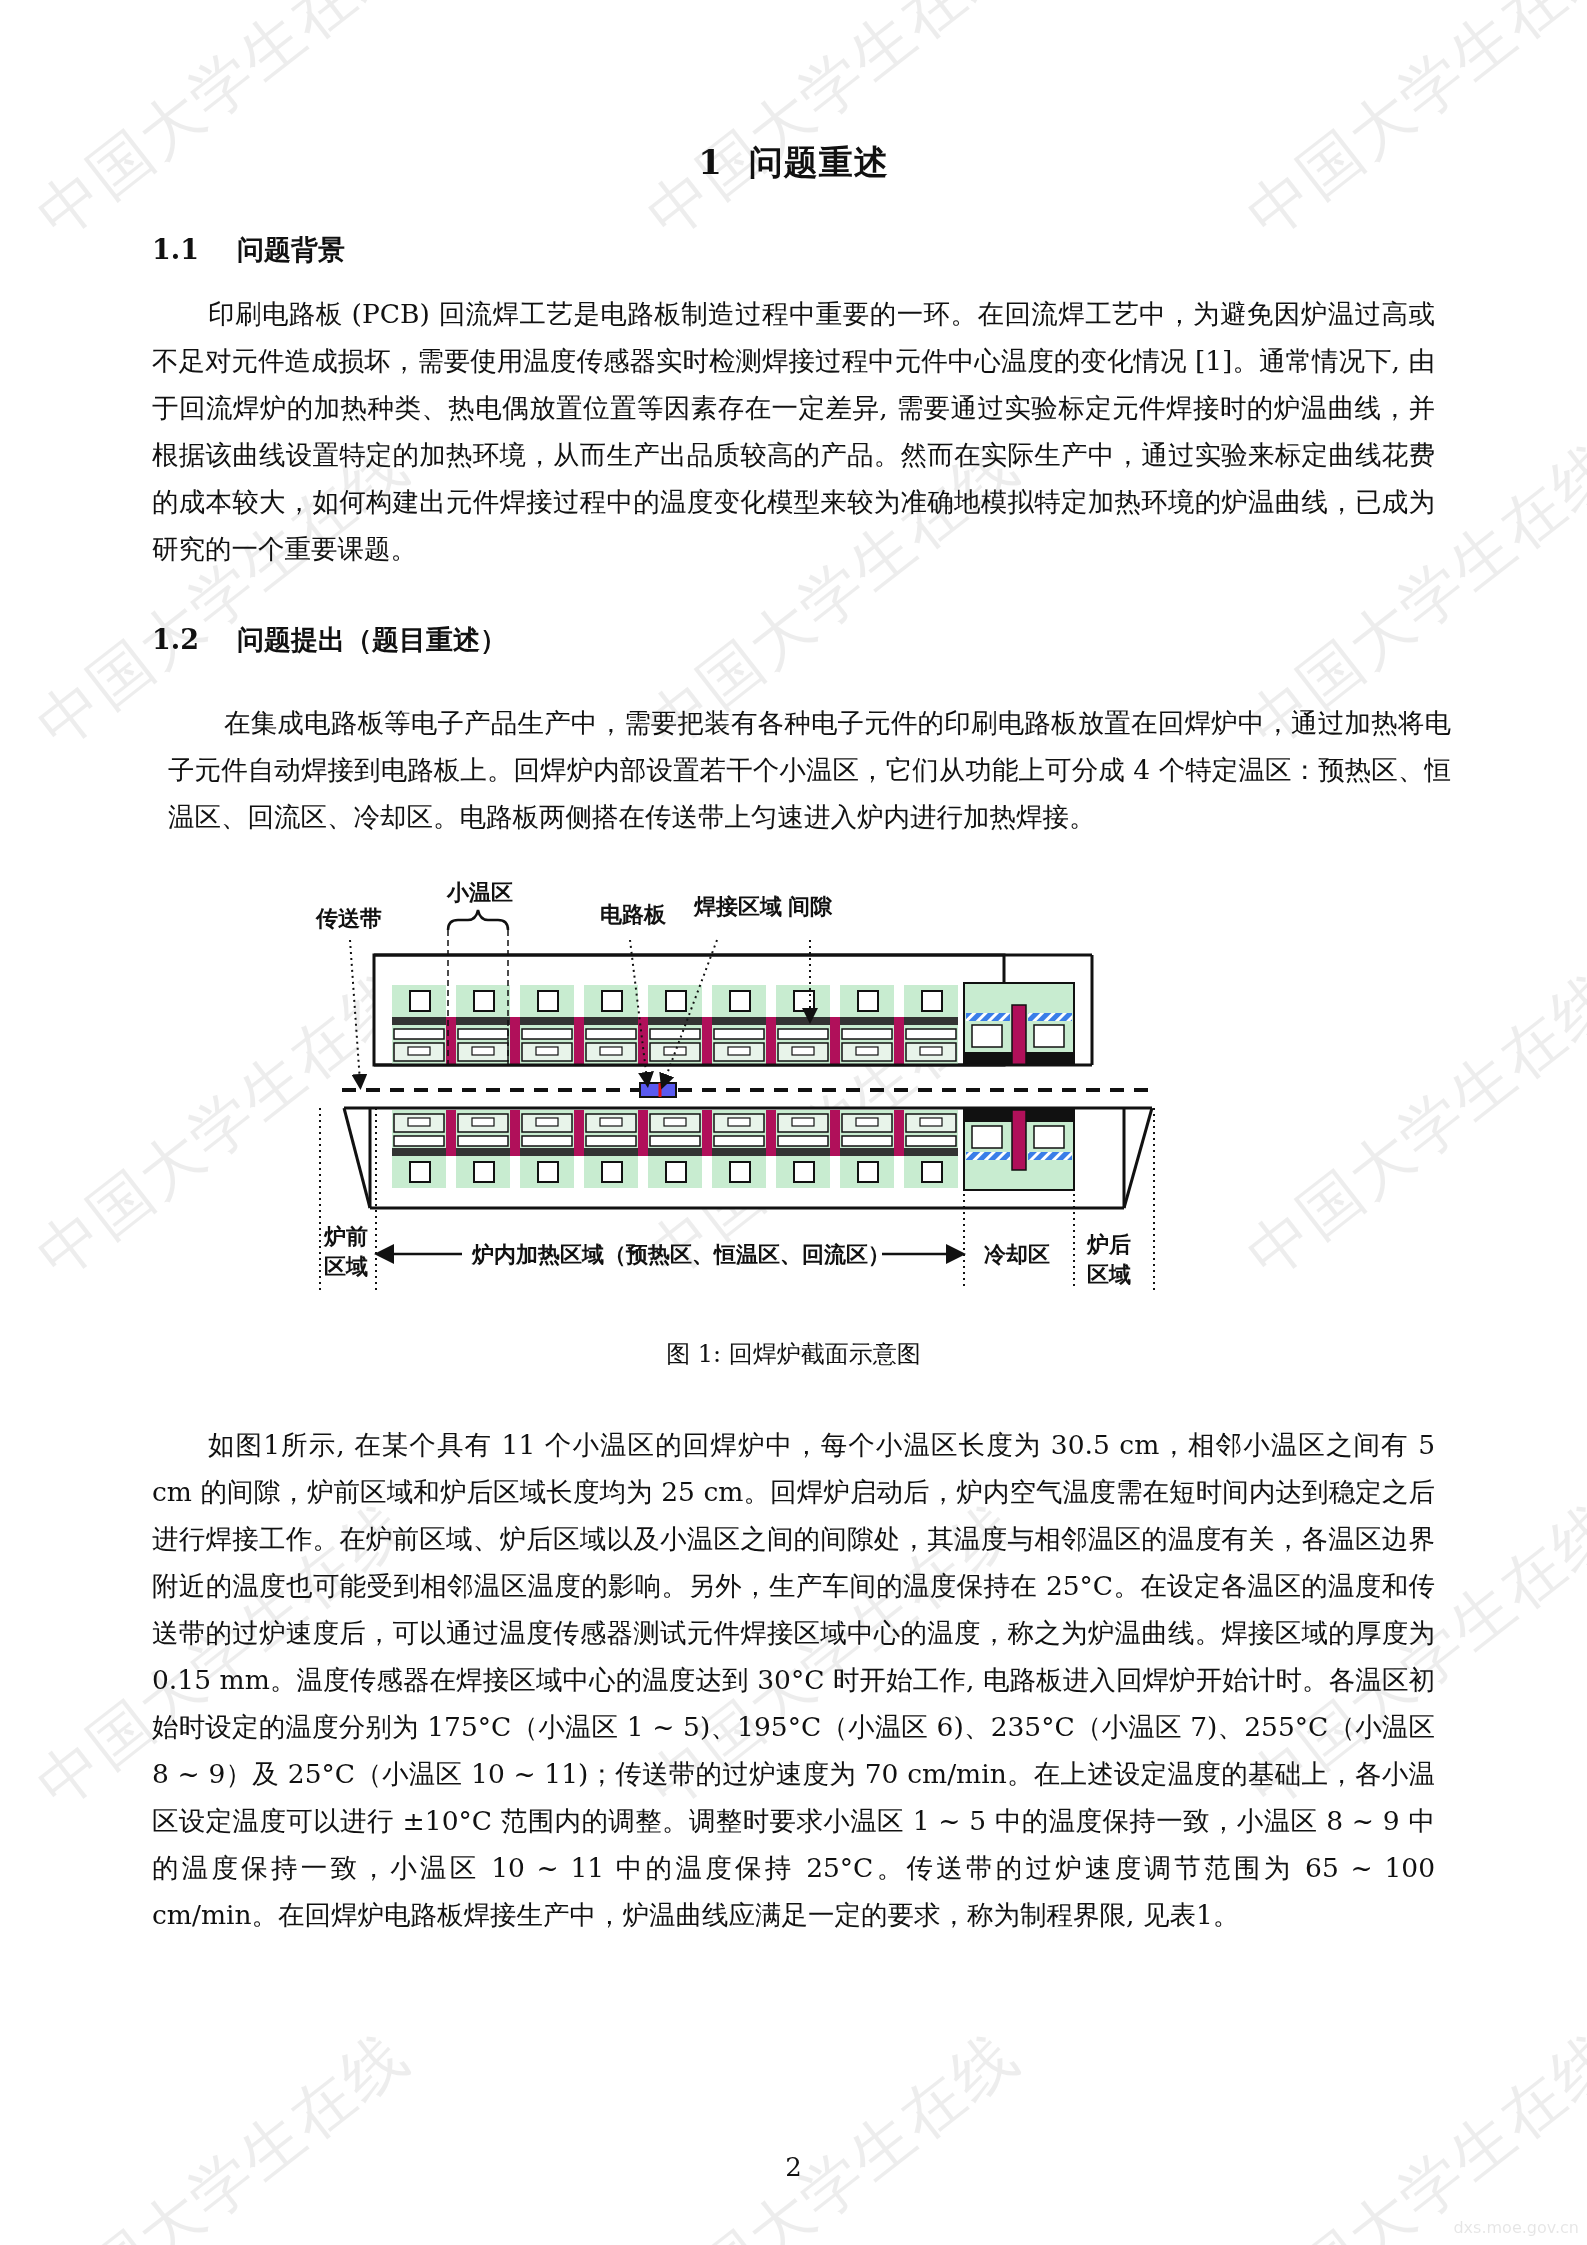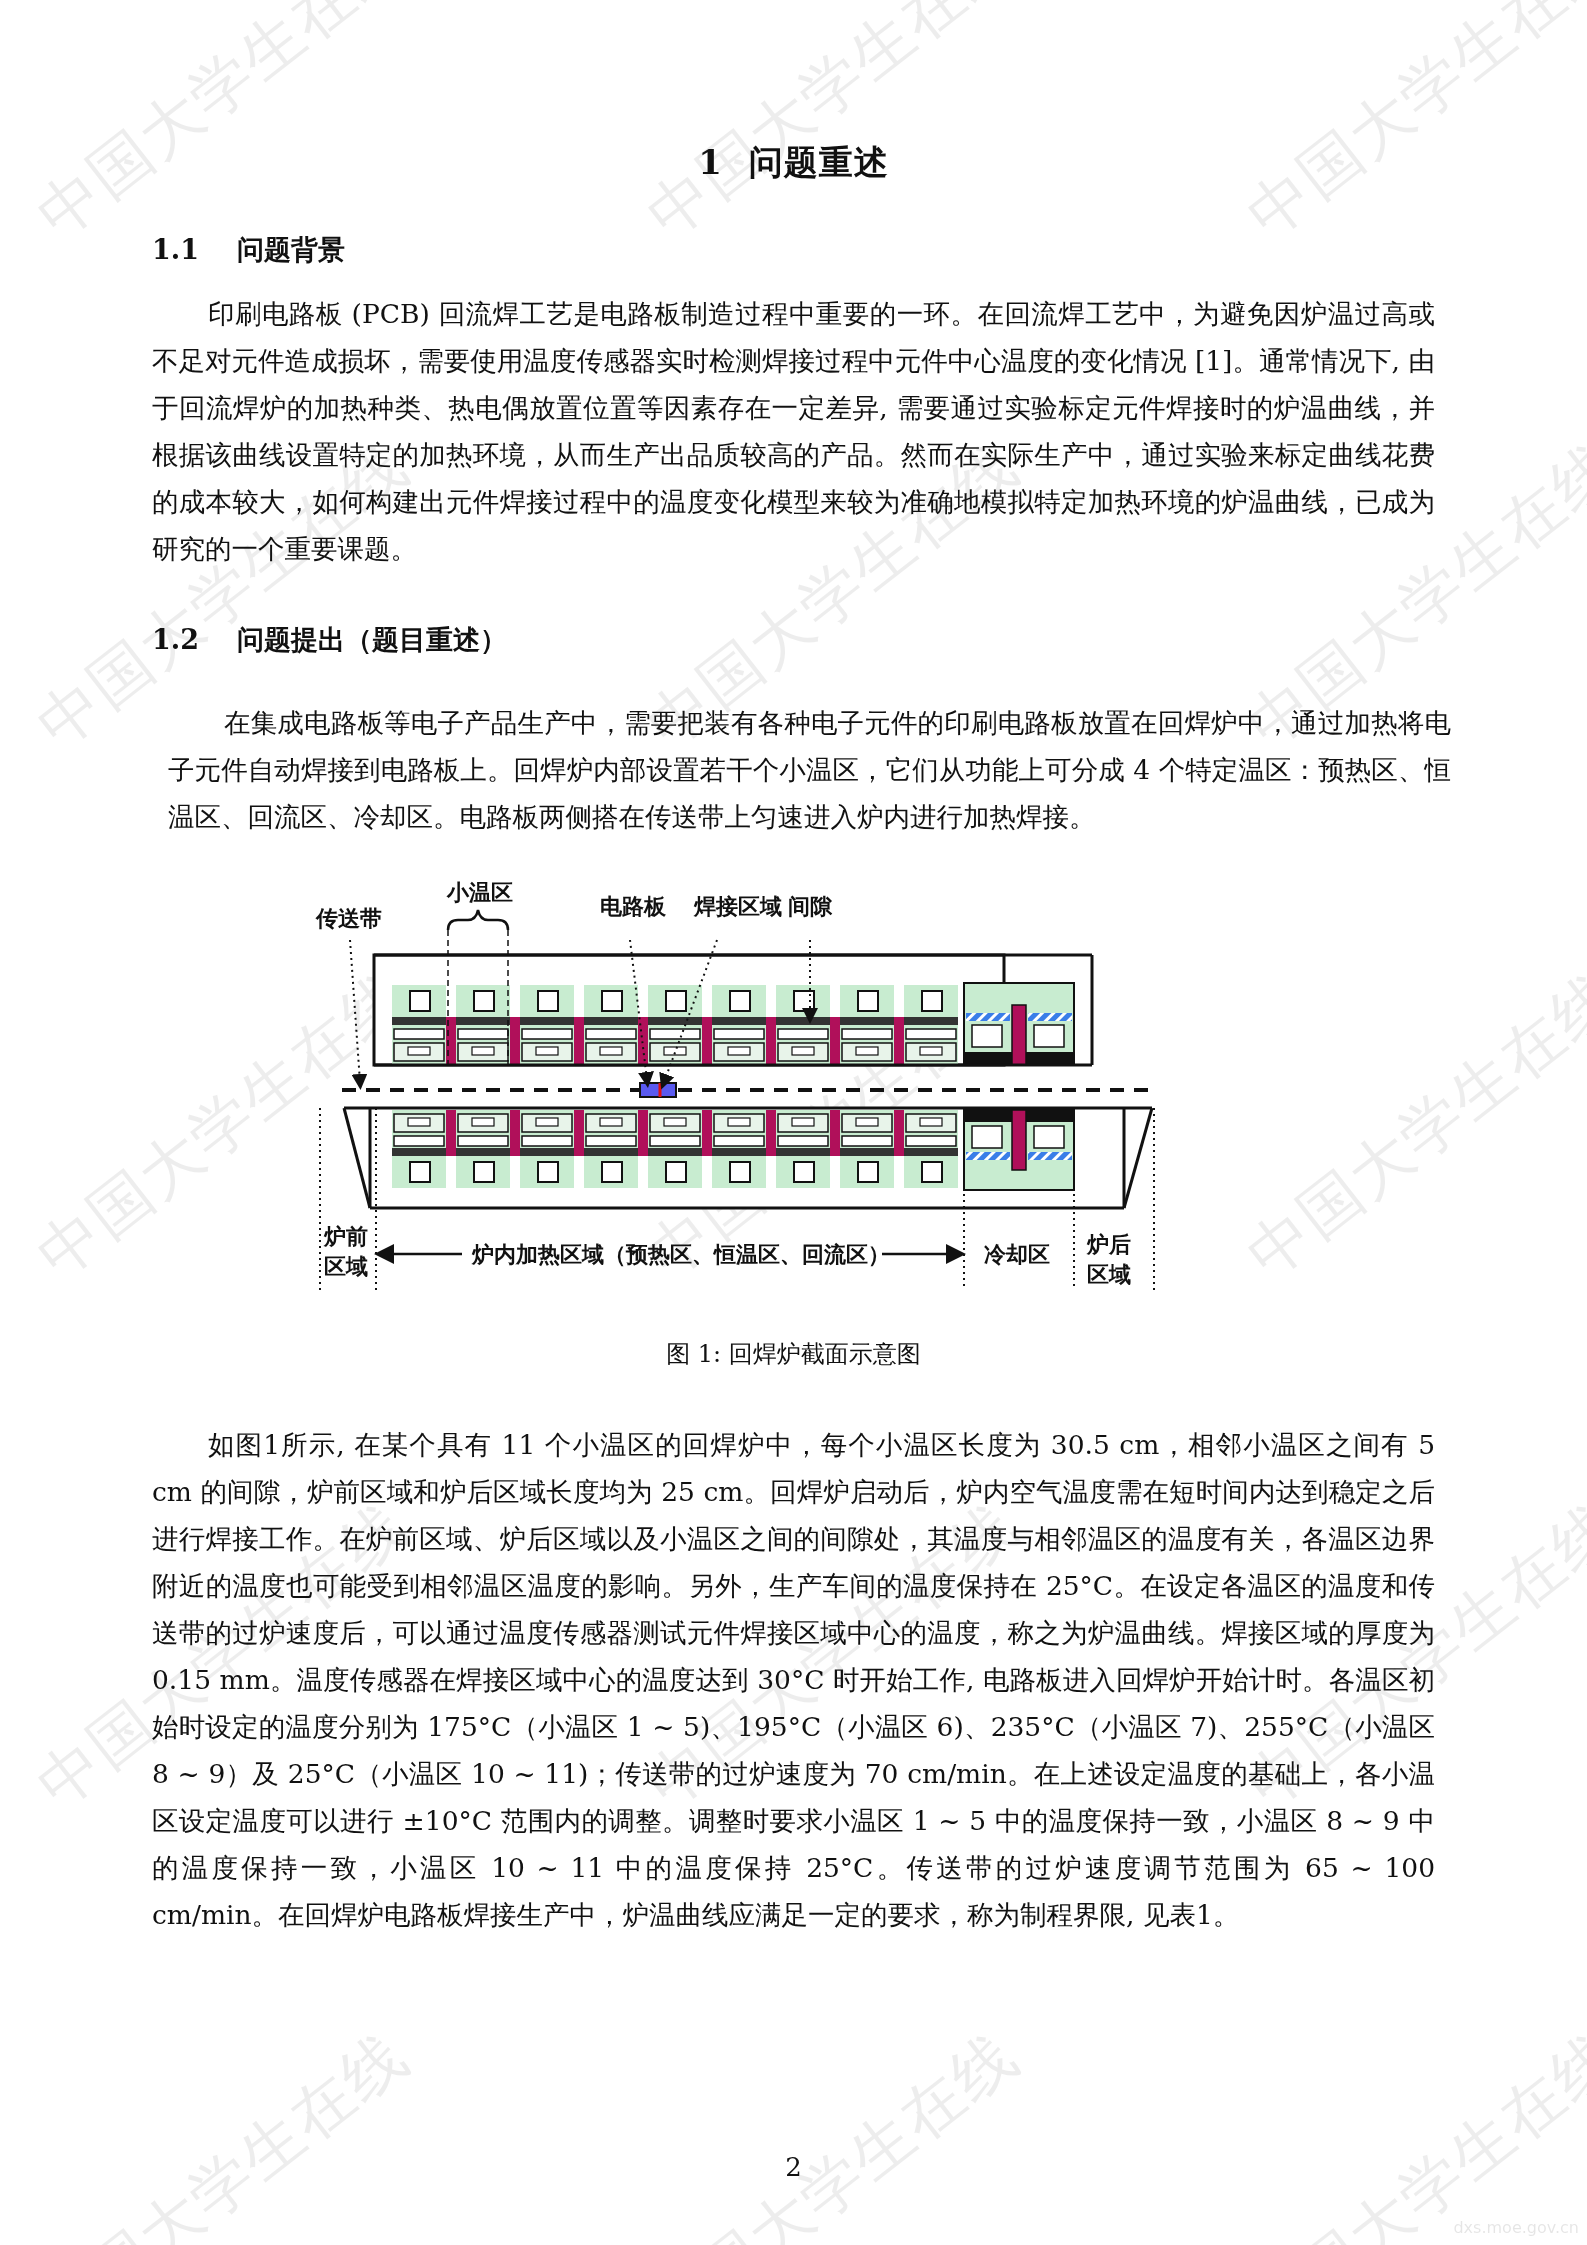--- a/index.html
+++ b/index.html
@@ -312,21 +312,21 @@
       <line x1="652" y1="240" x2="652" y2="420" stroke="#111" stroke-width="2" stroke-dasharray="2,4"></line>
       <line x1="762" y1="240" x2="762" y2="420" stroke="#111" stroke-width="2" stroke-dasharray="2,4"></line>
       <line x1="842" y1="238" x2="842" y2="420" stroke="#111" stroke-width="2" stroke-dasharray="2,4"></line>
 
       <line x1="150" y1="384" x2="72" y2="384" stroke="#111" stroke-width="2.5" marker-end="url(#arrowhead)"></line>
       <line x1="570" y1="384" x2="644" y2="384" stroke="#111" stroke-width="2.5" marker-end="url(#arrowhead)"></line>
     </svg>
 
     <div class="fig-label" style="left:4px;top:34px;">传送带</div>
     <div class="fig-label" style="left:135px;top:8px;">小温区</div>
-    <div class="fig-label" style="left:288px;top:22px;font-family:Liberation Mono, monospace;">电路板</div>
+    <div class="fig-label" style="left:288px;top:30px;font-family:Liberation Mono, monospace;">电路板</div>
     <div class="fig-label" style="left:382px;top:22px;">焊接区域</div>
     <div class="fig-label" style="left:476px;top:22px;">间隙</div>
 
     <div class="fig-label" style="left:12px;top:352px;">
       <div>炉前</div>
       <div>区域</div>
     </div>
     <div class="fig-label" style="left:160px;top:370px;">炉内加热区域（预热区、恒温区、回流区）</div>
     <div class="fig-label" style="left:672px;top:370px;">冷却区</div>
     <div class="fig-label" style="left:775px;top:360px;">

